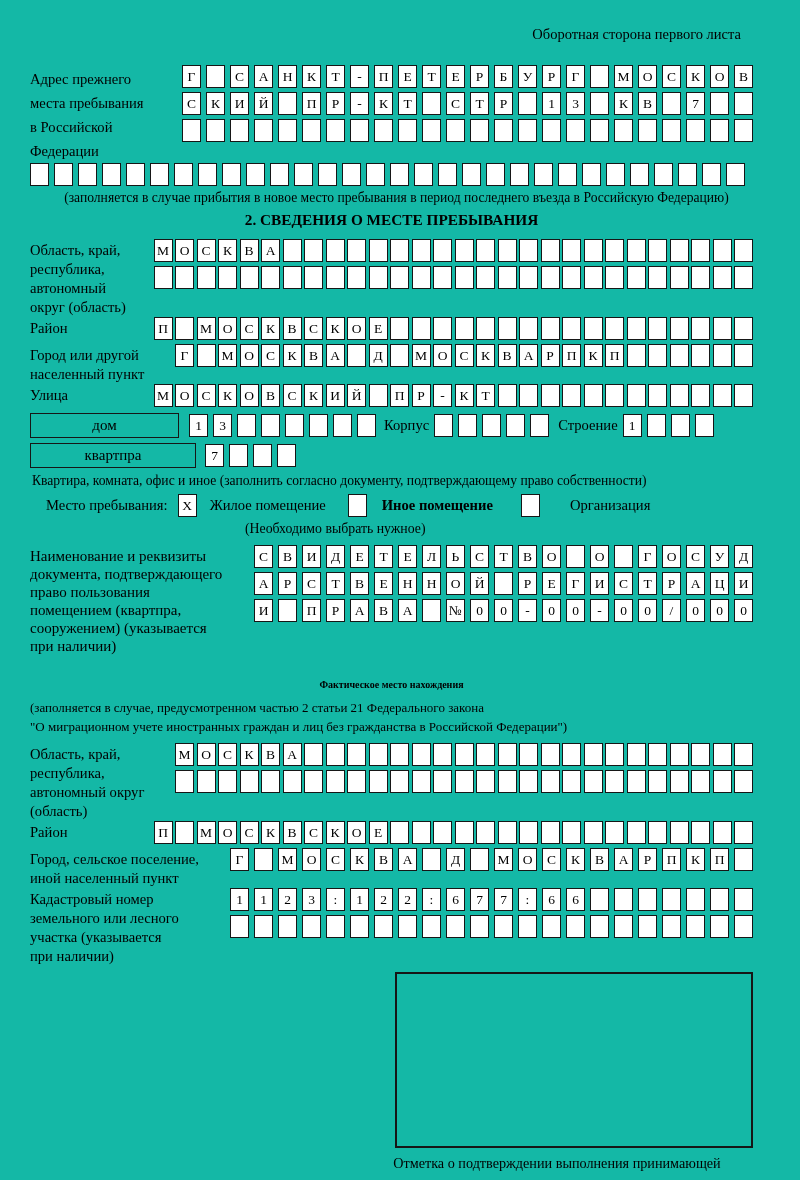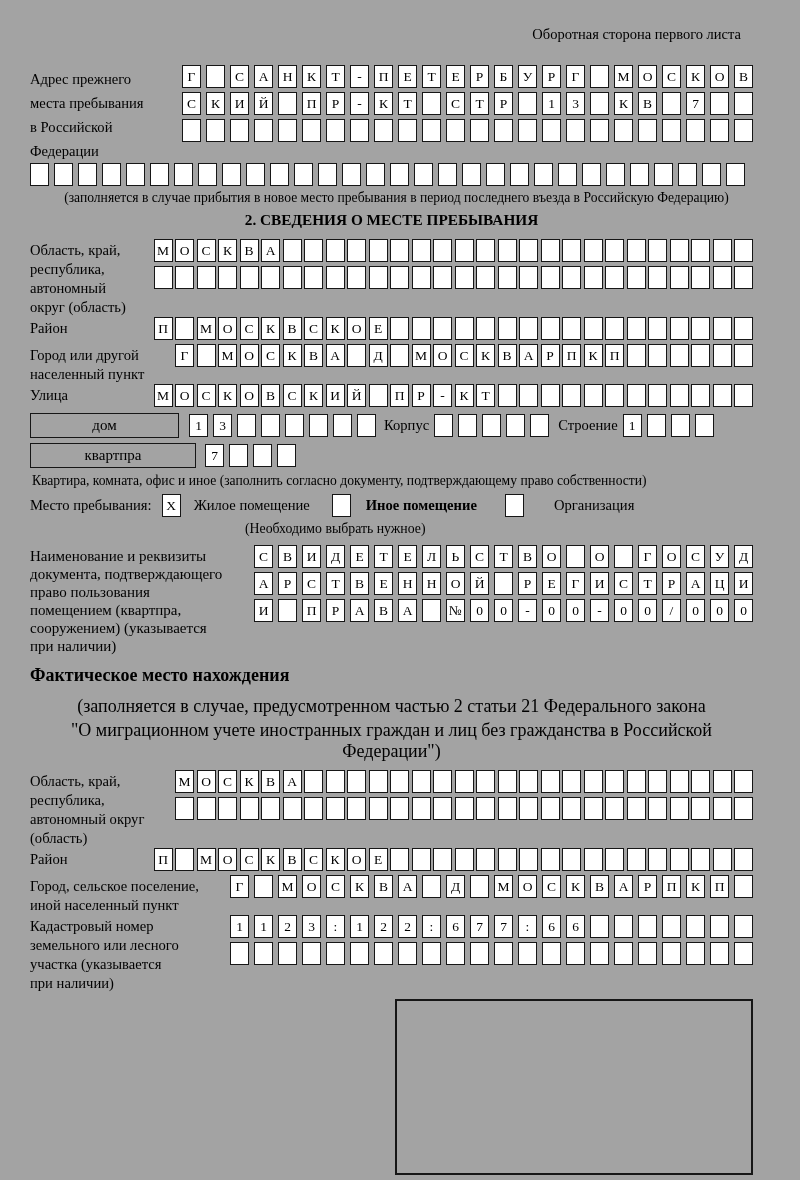--- a/index.html
+++ b/index.html
@@ -1,18 +1,18 @@
 <!DOCTYPE html>
 <html><head>
 <meta charset="utf-8">
 <style>
   html,body{margin:0;padding:0;background:#fff;}
   .page{
     position:relative; width:800px; height:1180px; box-sizing:border-box;
-    padding:26px 47px 10px 30px; background:#a3a3a3; color:#000;
+    padding:26px 47px 10px 30px; background:#14b8a6; color:#000;
     font-family:"Liberation Serif","DejaVu Serif",serif; overflow:hidden;
   }
   .hdr{ text-align:right; font-size:14.5px; margin:0 12px 22px 0; }
   .frow{ display:flex; align-items:flex-start; }
   .flabel{ font-size:14.6px; line-height:19px; padding-top:2px; flex:0 0 auto; }
   .flabel.tall{ line-height:24px; }
   .flabel.doc{ line-height:18px; font-size:15px; }
   .lline{ display:block; }
   .boxcol{ margin-left:auto; display:flex; flex-direction:column; align-items:flex-end; }
   .boxrow{ display:flex; gap:5px; margin-bottom:4px; flex:0 0 auto; }
@@ -20,30 +20,30 @@
   .boxrow.ml-auto{ margin-left:auto; }
   .cell{
     box-sizing:border-box; width:19px; height:23px; flex:0 0 auto;
     border:1.6px solid #161616; background:#fff;
     display:flex; align-items:center; justify-content:center;
     font-size:13.5px; line-height:1; font-family:"Liberation Serif",serif;
   }
   .caption{ font-size:13.6px; margin:0 0 5px 2px; }
   .caption.center{ text-align:center; margin-left:-10px; margin-right:-20px; }
   .h2{ font-size:15.3px; font-weight:bold; text-align:center; margin:4px 0 10px; }
-  .h3{ font-size:18px; font-weight:bold; text-align:left; margin:10px 0 10px; }
-  .note-c{ font-size:18px; text-align:center; margin:0 0 3px; }
+  .h3{ font-size:10px; font-weight:bold; text-align:center; margin:24px 0 10px; }
+  .note-c{ font-size:13px; text-align:left; margin:0 0 3px; }
   .rect{
     box-sizing:border-box; border:1.8px solid #161616; height:25px; flex:0 0 auto;
     display:flex; align-items:center; justify-content:center; font-size:15px;
   }
   .houserow{ display:flex; align-items:center; margin:2px 0 5px; }
   .inline-cells{ display:flex; gap:5px; flex:0 0 auto; }
   .smalllbl{ font-size:14.6px; margin:0 5px; flex:0 0 auto; }
-  .stayrow{ display:flex; align-items:center; margin:5px 0 4px; font-size:14.6px;text-align:center; }
+  .stayrow{ display:flex; align-items:center; margin:5px 16px 4px; font-size:14.6px;text-align:center; }
   .stay-note{ font-size:13.8px; margin:0 0 8px 215px; }
   .stamp-box{
     box-sizing:border-box; border:2px solid #161616; width:358px; height:176px;
     margin-left:auto; margin-top:6px;
   }
   .stamp-caption{
     width:392px; margin-left:auto; margin-top:6px;
     font-size:14.2px; line-height:18.5px; text-align:center;
   }
 </style>

